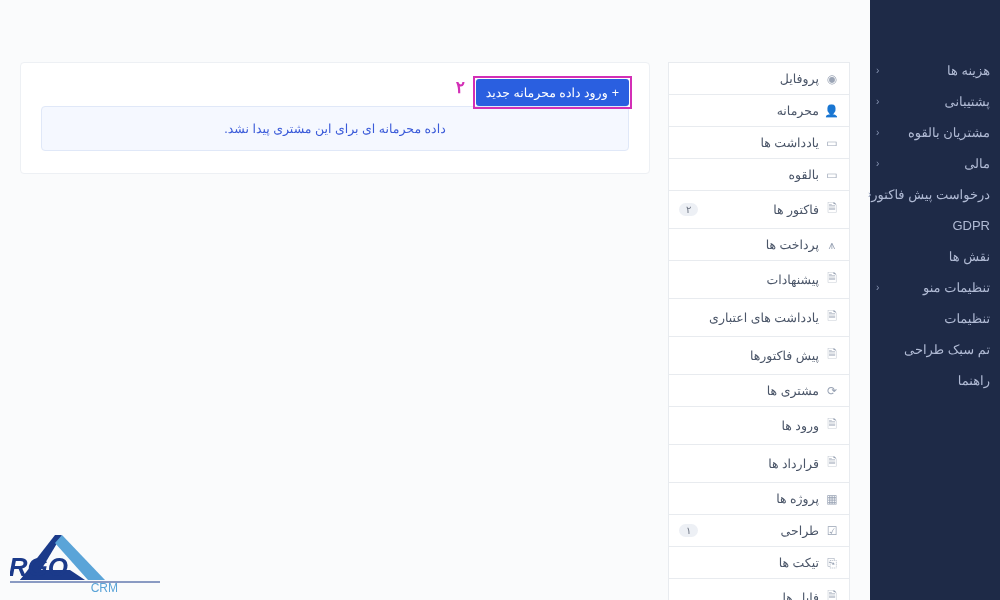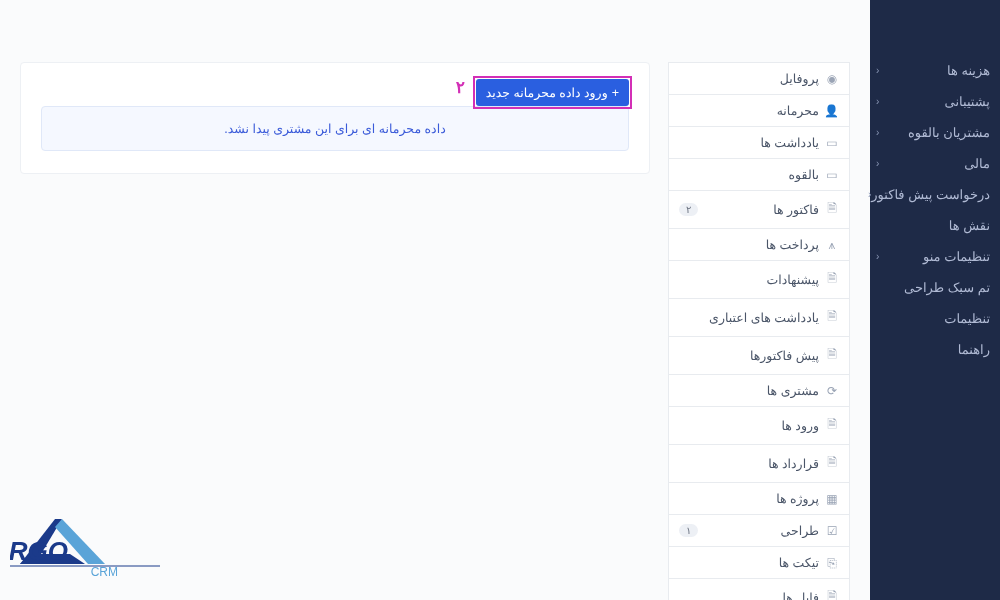--- a/index.html
+++ b/index.html
@@ -14,21 +14,21 @@
 .tab:last-child { border-bottom: 1px solid #e8ebef; }
 .tab-inner { display: flex; align-items: center; gap: 6px; }
 .tab-icon { width: 14px; color: #9aa4b5; font-size: 12px; display: inline-flex; justify-content: center; }
 .badge { background: #edf0f5; color: #6b7280; font-size: 10px; border-radius: 10px; padding: 1px 7px; }
 .highlight-box { position: absolute; border: 2px solid #d32fb6; pointer-events: none; }
 .marker { position: absolute; color: #d32fb6; font-weight: bold; font-size: 17px; pointer-events: none; }
 .main-col { flex: 1; }
 .card { background: #fff; border: 1px solid #edf0f4; border-radius: 4px; padding: 16px 20px 22px 20px; }
 .btn { background: #2a5fe0; color: #fff; border: none; border-radius: 3px; padding: 6px 10px; font-size: 12.5px; cursor: pointer; display: inline-flex; align-items: center; gap: 4px; }
 .alert { background: #f5f8ff; border: 1px solid #e0e8f8; color: #3b5bd9; padding: 14px 16px; border-radius: 4px; font-size: 12.5px; text-align: center; }
-.logo-wrap { position: absolute; left: 10px; bottom: 16px; width: 150px; text-align: left; }
+.logo-wrap { position: absolute; left: 10px; bottom: 0; width: 150px; text-align: left; }
 .logo-svg { display: block; margin: 0 auto; }
 </style>
 </head>
 <body>
 
 <div class="layout">
   <div class="sidebar" id="sidebar">
       <div class="sidebar-item">
         <span>هزینه ها</span>
         <span class="chev">‹</span>
@@ -43,31 +43,34 @@
       </div>
       <div class="sidebar-item">
         <span>مالی</span>
         <span class="chev">‹</span>
       </div>
       <div class="sidebar-item">
         <span>درخواست پیش فاکتور</span>
         <span class="chev">‹</span>
       </div>
       <div class="sidebar-item">
+        <span>GDPR</span>
+      </div>
+      <div class="sidebar-item">
         <span>نقش ها</span>
       </div>
       <div class="sidebar-item">
         <span>تنظیمات منو</span>
         <span class="chev">‹</span>
       </div>
       <div class="sidebar-item">
+        <span>تنظیمات</span>
+      </div>
+      <div class="sidebar-item">
         <span>تم سبک طراحی</span>
-      </div>
-      <div class="sidebar-item">
-        <span>تنظیمات</span>
       </div>
       <div class="sidebar-item">
         <span>راهنما</span>
       </div>
     </div>
   <div class="content-wrap">
     <div class="tabs-col" id="tabs-col" style="position:relative">
         <div class="tab">
           <span class="tab-inner">
             <span class="tab-icon">◉</span>

